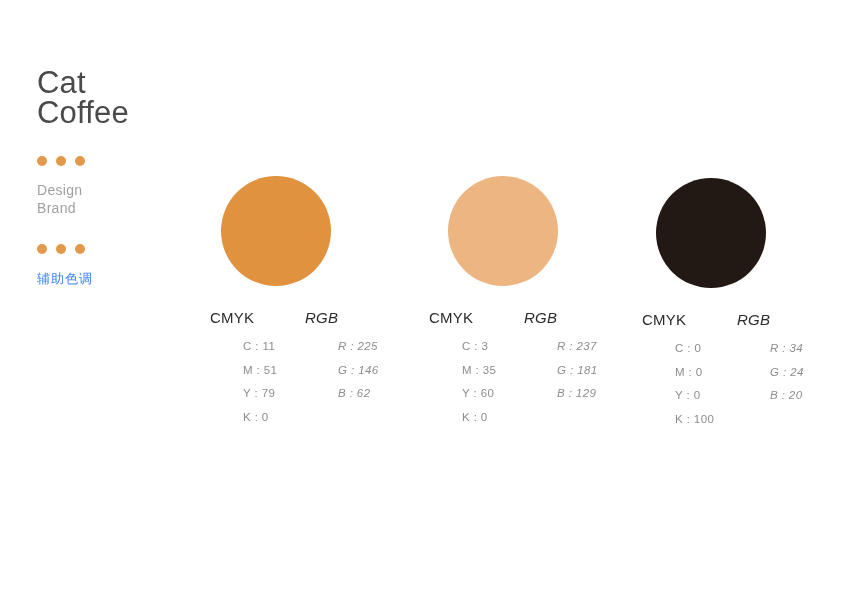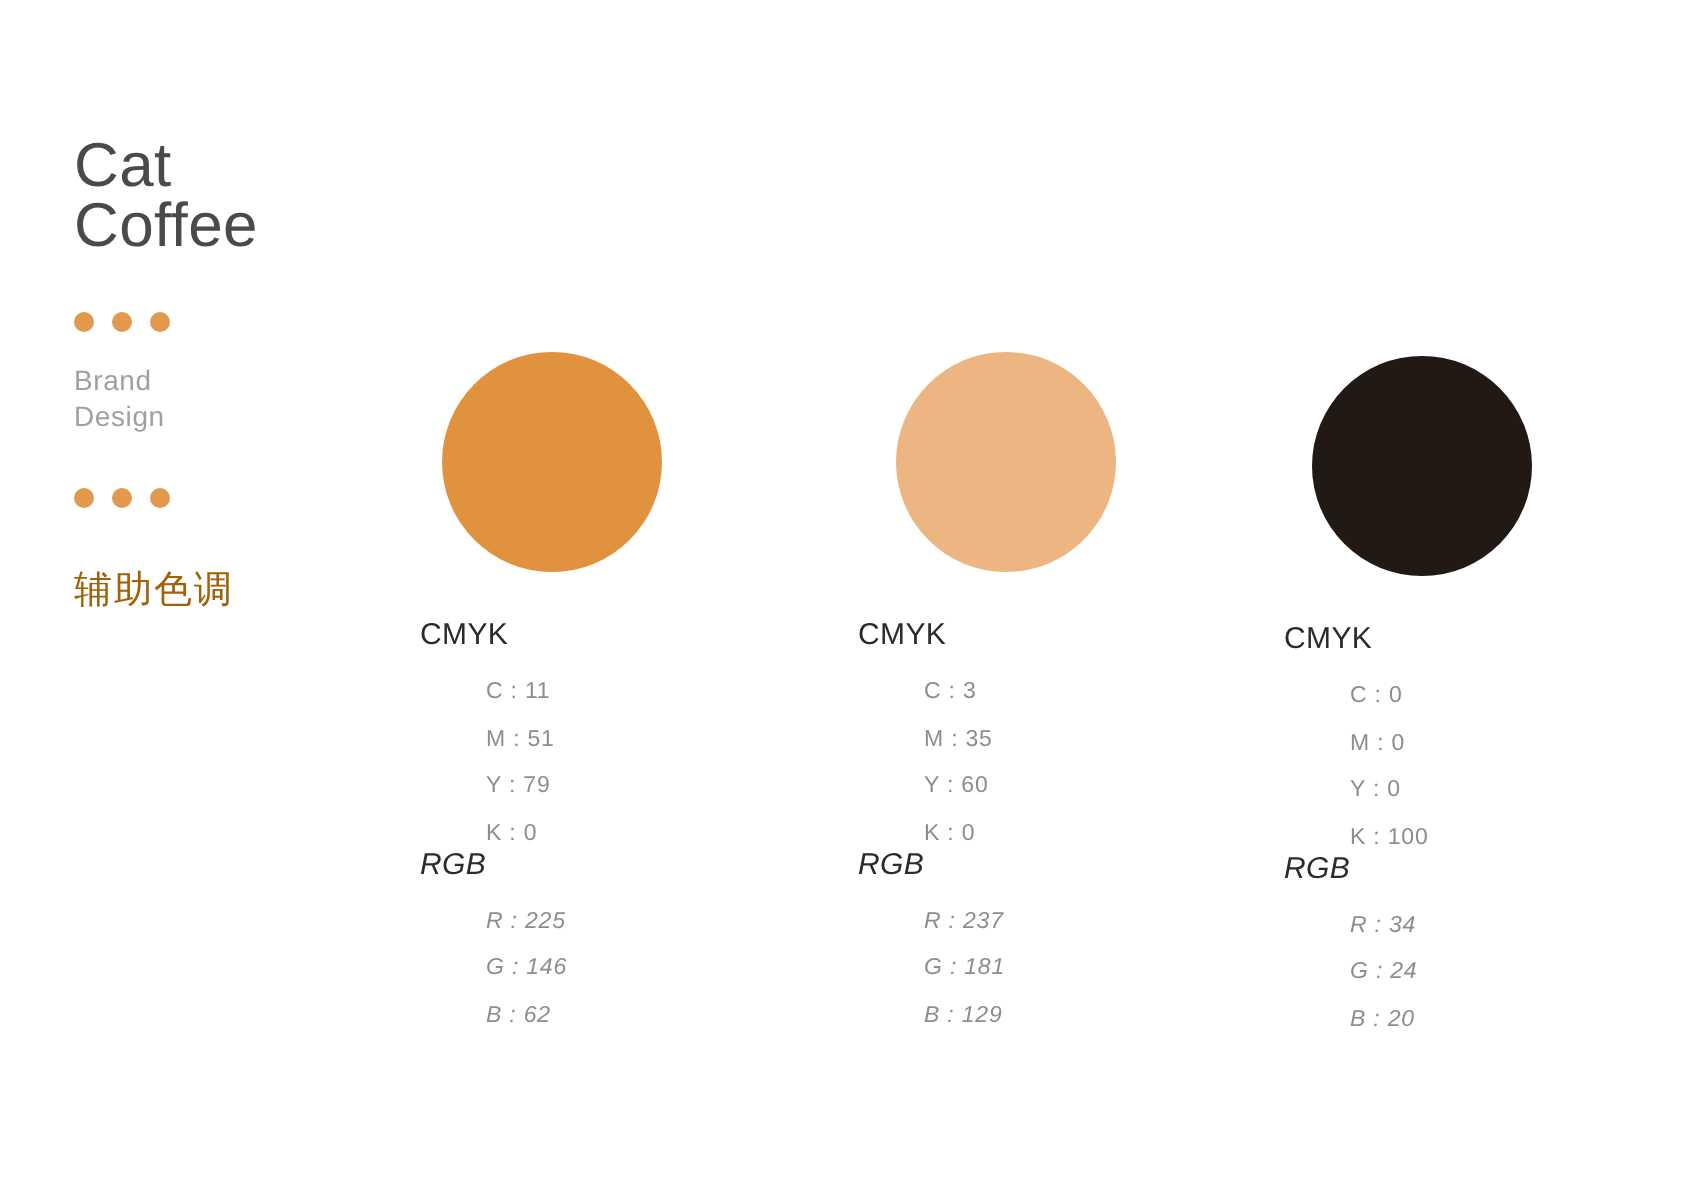--- a/index.html
+++ b/index.html
@@ -50,24 +50,24 @@
   .sub-label {
     margin-top: 15px;
     font-size: 14px;
     line-height: 18px;
     color: #a0a0a0;
     font-weight: 400;
     letter-spacing: 0.3px;
   }
   .sub-label .line { display: block; }
   .cn-label {
-    margin-top: 32px;
-    font-size: 19px;
+    margin-top: 16px;
+    font-size: 13px;
     line-height: 18px;
-    color: #a16207;
+    color: #3b82f6;
     font-family: "DejaVu Sans", "Liberation Sans", sans-serif;
     letter-spacing: 1px;
   }
 
   
   .swatches {
     position: absolute;
     left: 210px;
     top: 176px;
     width: 610px;
@@ -87,21 +87,20 @@
   .circle {
     width: 110px;
     height: 110px;
     border-radius: 50%;
   }
   .swatch.s3 .circle { margin-top: 2px; }
 
   .values {
     margin-top: 23px;
     display: flex;
-    flex-direction: column;
   }
   .col {
     display: block;
   }
   .col.cmyk { width: 95px; }
   .col.rgb  { width: 95px; font-style: italic; }
 
   .col-head {
     font-size: 15px;
     line-height: 17px;
@@ -130,22 +129,22 @@
     <span class="line">Coffee</span>
   </div>
 
   <div class="dot-row first">
     <span class="dot" style="background-color: rgb(226, 153, 75);"></span>
     <span class="dot" style="background-color: rgb(226, 153, 75);"></span>
     <span class="dot" style="background-color: rgb(226, 153, 75);"></span>
   </div>
 
   <div class="sub-label">
+    <span class="line">Design</span>
     <span class="line">Brand</span>
-    <span class="line">Design</span>
   </div>
 
   <div class="dot-row second">
     <span class="dot" style="background-color: rgb(226, 153, 75);"></span>
     <span class="dot" style="background-color: rgb(226, 153, 75);"></span>
     <span class="dot" style="background-color: rgb(226, 153, 75);"></span>
   </div>
 
   <div class="cn-label">辅助色调</div>
 </div>

